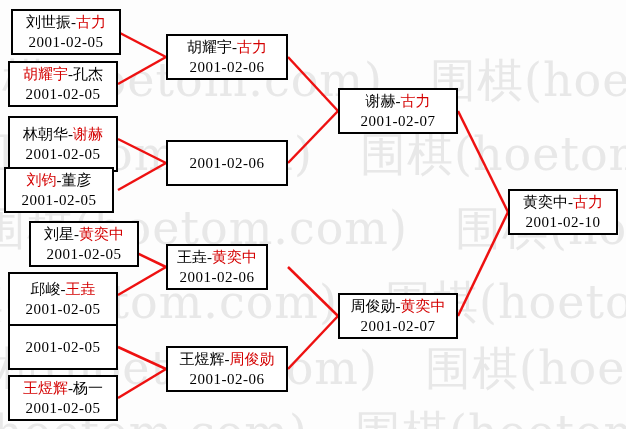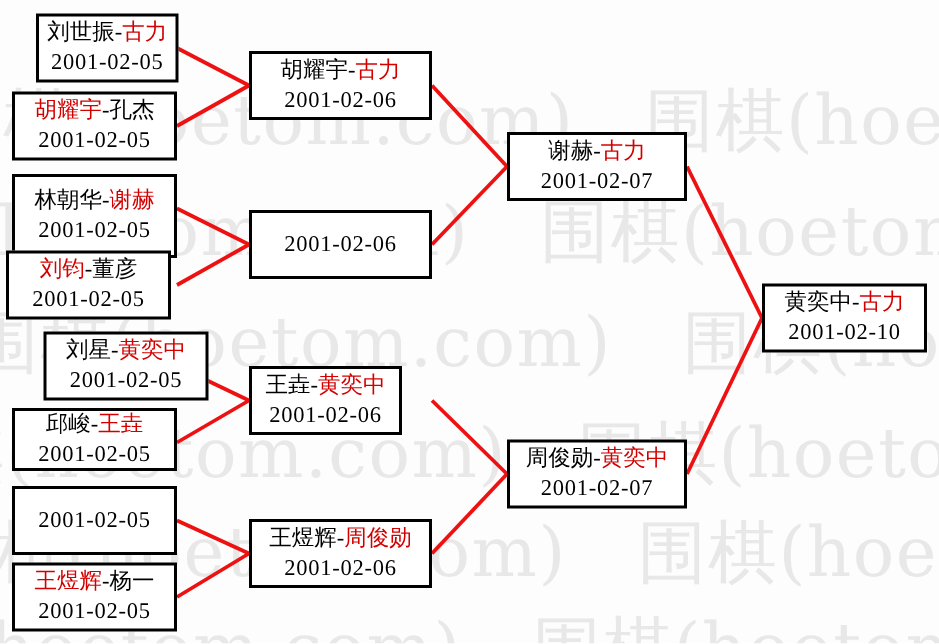--- a/index.html
+++ b/index.html
@@ -60,41 +60,41 @@
       <line x1="118" y1="347" x2="166" y2="369" stroke="#ee1111" stroke-width="2.5"></line>
       <line x1="118" y1="398" x2="166" y2="369" stroke="#ee1111" stroke-width="2.5"></line>
       <line x1="288" y1="57" x2="338" y2="111" stroke="#ee1111" stroke-width="2.5"></line>
       <line x1="288" y1="163" x2="338" y2="111" stroke="#ee1111" stroke-width="2.5"></line>
       <line x1="288" y1="267" x2="338" y2="316" stroke="#ee1111" stroke-width="2.5"></line>
       <line x1="288" y1="369" x2="338" y2="316" stroke="#ee1111" stroke-width="2.5"></line>
       <line x1="458" y1="111" x2="508" y2="212" stroke="#ee1111" stroke-width="2.5"></line>
       <line x1="458" y1="316" x2="508" y2="212" stroke="#ee1111" stroke-width="2.5"></line>
     </svg>
   <div id="rounds">
-      <div class="match" style="left: 24px; top: 9px; width: 95px; height: 46px;">
+      <div class="match" style="left: 11px; top: 9px; width: 110px; height: 46px;">
         <div class="names"><span>刘世振</span><span>-</span><span class="winner">古力</span></div>
         <div class="date">2001-02-05</div>
       </div>
       <div class="match" style="left: 8px; top: 61px; width: 110px; height: 46px;">
         <div class="names"><span class="winner">胡耀宇</span><span>-</span><span>孔杰</span></div>
         <div class="date">2001-02-05</div>
       </div>
       <div class="match" style="left: 8px; top: 116px; width: 110px; height: 56px;">
         <div class="names"><span>林朝华</span><span>-</span><span class="winner">谢赫</span></div>
         <div class="date">2001-02-05</div>
       </div>
       <div class="match" style="left: 4px; top: 167px; width: 110px; height: 46px; justify-content: center;">
         <div class="names"><span class="winner">刘钧</span><span>-</span><span>董彦</span></div>
         <div class="date">2001-02-05</div>
       </div>
       <div class="match" style="left: 8px; top: 221px; width: 110px; height: 46px; margin-left: 21px;">
         <div class="names"><span>刘星</span><span>-</span><span class="winner">黄奕中</span></div>
         <div class="date">2001-02-05</div>
       </div>
-      <div class="match" style="left: 8px; top: 272px; width: 110px; height: 42px;">
+      <div class="match" style="left: 8px; top: 272px; width: 110px; height: 54px;">
         <div class="names"><span>邱峻</span><span>-</span><span class="winner">王垚</span></div>
         <div class="date">2001-02-05</div>
       </div>
       <div class="match" style="left: 8px; top: 324px; width: 110px; height: 46px;">
         <div class="date">2001-02-05</div>
       </div>
       <div class="match" style="left: 8px; top: 375px; width: 110px; height: 46px;">
         <div class="names"><span class="winner">王煜辉</span><span>-</span><span>杨一</span></div>
         <div class="date">2001-02-05</div>
       </div>

